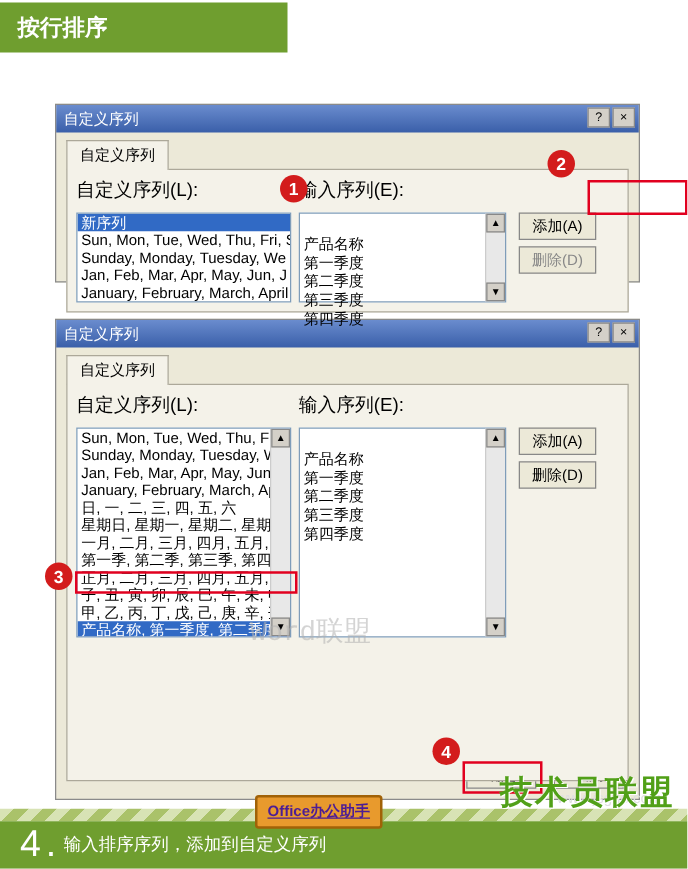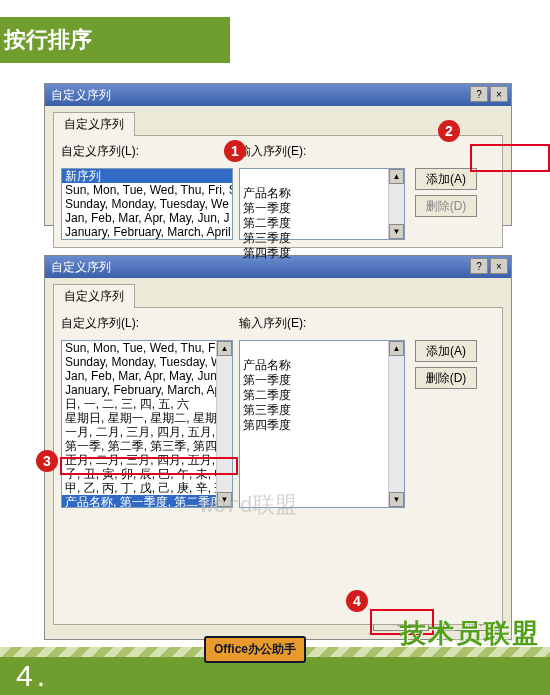--- a/index.html
+++ b/index.html
@@ -8,25 +8,25 @@
     width: 550px;
     height: 695px;
     background: #ffffff;
     font-family: "Microsoft YaHei", SimSun, Arial, sans-serif;
     position: relative;
     overflow: hidden;
   }
   .header-bar {
     background: #6f9e2f;
     color: #fff;
-    font-size: 22px;
+    font-size: 18px;
     font-weight: bold;
-    padding: 8px 4px;
+    padding: 8px 14px;
     width: 230px;
-    margin-top: 17px;
+    margin-top: 2px;
   }
   .dialog {
     position: absolute;
     border: 1px solid #8a8a8a;
     background: #ece9d8;
     font-size: 12px;
   }
   .dlg1 { left: 44px; top: 83px; width: 468px; height: 143px; }
   .dlg2 { left: 44px; top: 255px; width: 468px; height: 385px; }
   .titlebar {
@@ -75,21 +75,21 @@
   }
   .panel {
     border: 1px solid #aca899;
     background: #f4f2e9;
     margin-top: -1px;
     padding: 7px;
     position: relative;
     z-index: 1;
   }
   .labels-row { display: flex; }
-  .lbl { font-size: 12px; }
+  .lbl { font-size: 15px; }
   .lbl-left { width: 178px; }
   .lbl-right { width: 170px; }
   .content-row { display: flex; margin-top: 8px; gap: 6px; }
   .listbox {
     border: 1px solid #7f9db9;
     background: #fff;
     font-size: 12px;
     font-family: Arial, SimSun, sans-serif;
     overflow: hidden;
     position: relative;
@@ -216,27 +216,28 @@
     color: #51a018;
     text-shadow: 1px 1px 0 #fff;
     letter-spacing: 2px;
     z-index: 80;
   }
   .office-badge {
     position: absolute;
     bottom: 32px;
     left: 204px;
     background: #e89a2d;
-    border: 2px solid #0f172a;
-    color: #0f172a;
+    border: 2px solid #a16207;
+    color: #4c1d95;
     font-size: 12px;
     padding: 3px 8px;
     border-radius: 3px;
     z-index: 70;
     font-weight: bold;
+    text-decoration: underline;
   }
   .wm-mid {
     position: absolute;
     color: rgba(177,177,177,0.55);
     font-size: 22px;
     font-family: Liberation Mono, monospace;
     pointer-events: none;
     z-index: 45;
   }
   .wm1 { left: 200px; top: 490px; }
@@ -374,14 +375,15 @@
 <div class="wm-mid wm1">Word联盟</div>
 <div class="watermark-logo">技术员联盟</div>
 <div class="office-badge">Office办公助手</div>
 <div class="url-footer">www.jsgho.com</div>
 
 <div class="footer-area">
   <div class="diagstripe"></div>
   <div class="footer-bar">
     <span class="bignum">4</span>
     <span class="dot">.</span>
+    <span>输入排序序列，添加到自定义序列</span>
   </div>
 </div>
 
 </body></html>

